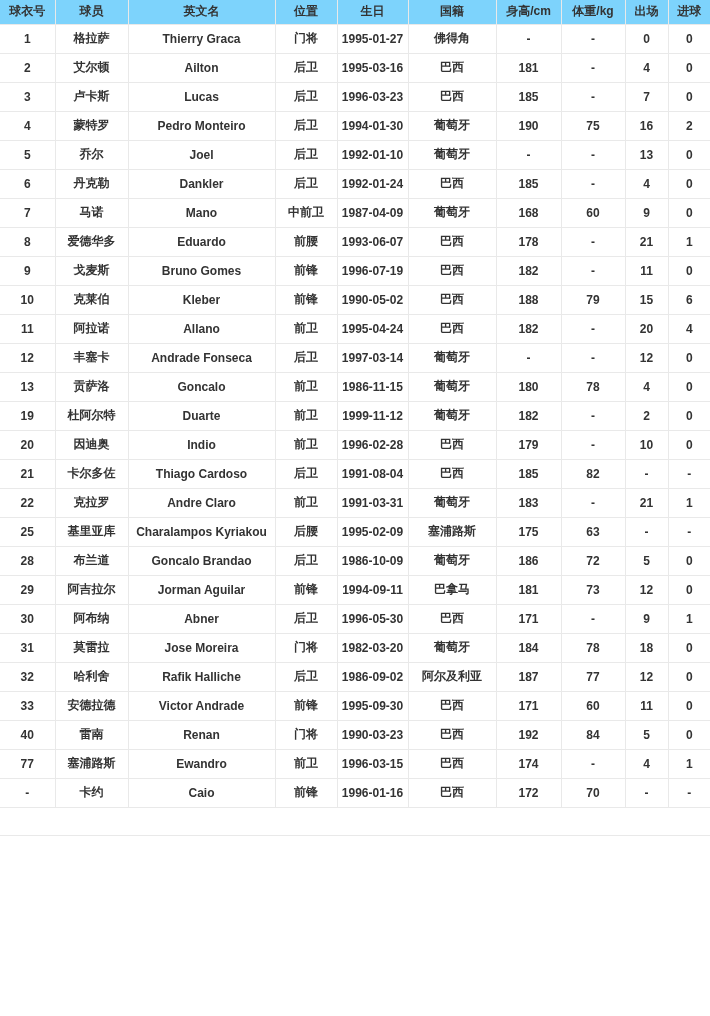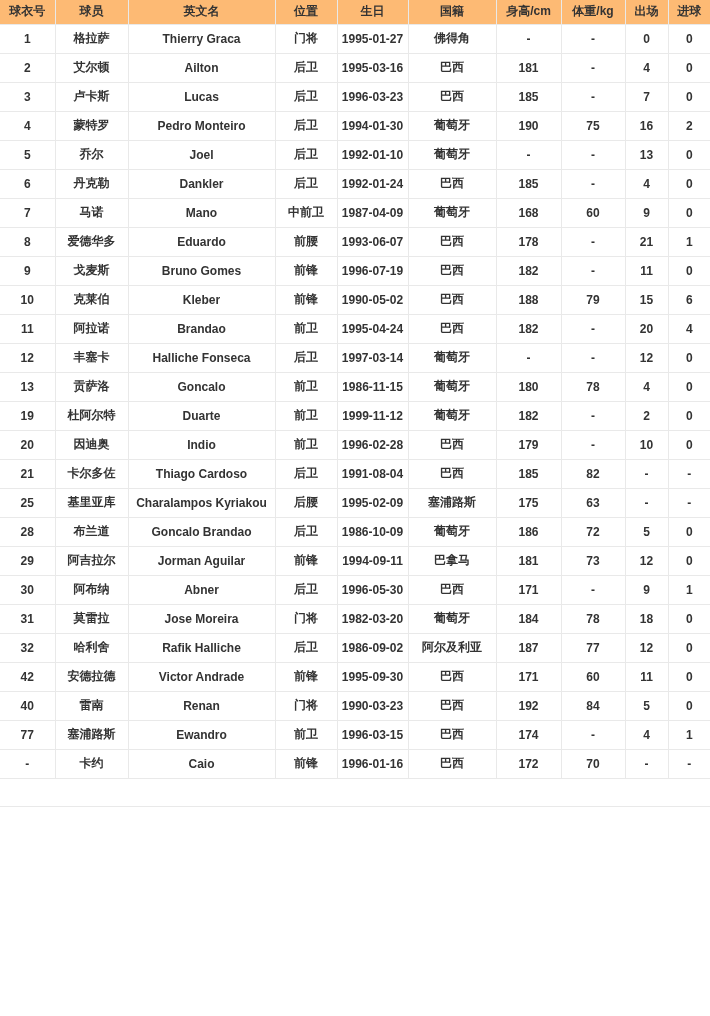--- a/index.html
+++ b/index.html
@@ -22,21 +22,21 @@
     text-align: center;
     vertical-align: middle;
     border-bottom: 1px solid #e9e9e9;
     border-right: 1px solid #e9e9e9;
     overflow: hidden;
     white-space: nowrap;
   }
   th:last-child, td:last-child { border-right: none; }
   thead th {
     height: 24px;
-    background: #fdba74;
+    background: #7dd3fc;
   }
   tbody td {
     height: 29px;
     background: #ffffff;
   }
 
   
   col.col-0 { width: 55px; }
   col.col-1 { width: 73px; }
   col.col-2 { width: 147px; }
@@ -202,33 +202,33 @@
         <td data-name="cell-birthday">1990-05-02</td>
         <td data-name="cell-nationality">巴西</td>
         <td data-name="cell-height">188</td>
         <td data-name="cell-weight">79</td>
         <td data-name="cell-appearances">15</td>
         <td data-name="cell-goals">6</td>
       </tr>
       <tr data-name="table-row">
         <td data-name="cell-number">11</td>
         <td data-name="cell-name">阿拉诺</td>
-        <td data-name="cell-name-en">Brandao</td>
+        <td data-name="cell-name-en">Allano</td>
         <td data-name="cell-position">前卫</td>
         <td data-name="cell-birthday">1995-04-24</td>
         <td data-name="cell-nationality">巴西</td>
         <td data-name="cell-height">182</td>
         <td data-name="cell-weight">-</td>
         <td data-name="cell-appearances">20</td>
         <td data-name="cell-goals">4</td>
       </tr>
       <tr data-name="table-row">
         <td data-name="cell-number">12</td>
         <td data-name="cell-name">丰塞卡</td>
-        <td data-name="cell-name-en">Halliche Fonseca</td>
+        <td data-name="cell-name-en">Andrade Fonseca</td>
         <td data-name="cell-position">后卫</td>
         <td data-name="cell-birthday">1997-03-14</td>
         <td data-name="cell-nationality">葡萄牙</td>
         <td data-name="cell-height">-</td>
         <td data-name="cell-weight">-</td>
         <td data-name="cell-appearances">12</td>
         <td data-name="cell-goals">0</td>
       </tr>
       <tr data-name="table-row">
         <td data-name="cell-number">13</td>
@@ -270,20 +270,32 @@
         <td data-name="cell-number">21</td>
         <td data-name="cell-name">卡尔多佐</td>
         <td data-name="cell-name-en">Thiago Cardoso</td>
         <td data-name="cell-position">后卫</td>
         <td data-name="cell-birthday">1991-08-04</td>
         <td data-name="cell-nationality">巴西</td>
         <td data-name="cell-height">185</td>
         <td data-name="cell-weight">82</td>
         <td data-name="cell-appearances">-</td>
         <td data-name="cell-goals">-</td>
+      </tr>
+      <tr data-name="table-row">
+        <td data-name="cell-number">22</td>
+        <td data-name="cell-name">克拉罗</td>
+        <td data-name="cell-name-en">Andre Claro</td>
+        <td data-name="cell-position">前卫</td>
+        <td data-name="cell-birthday">1991-03-31</td>
+        <td data-name="cell-nationality">葡萄牙</td>
+        <td data-name="cell-height">183</td>
+        <td data-name="cell-weight">-</td>
+        <td data-name="cell-appearances">21</td>
+        <td data-name="cell-goals">1</td>
       </tr>
       <tr data-name="table-row">
         <td data-name="cell-number">25</td>
         <td data-name="cell-name">基里亚库</td>
         <td data-name="cell-name-en">Charalampos Kyriakou</td>
         <td data-name="cell-position">后腰</td>
         <td data-name="cell-birthday">1995-02-09</td>
         <td data-name="cell-nationality">塞浦路斯</td>
         <td data-name="cell-height">175</td>
         <td data-name="cell-weight">63</td>
@@ -344,21 +356,21 @@
         <td data-name="cell-name-en">Rafik Halliche</td>
         <td data-name="cell-position">后卫</td>
         <td data-name="cell-birthday">1986-09-02</td>
         <td data-name="cell-nationality">阿尔及利亚</td>
         <td data-name="cell-height">187</td>
         <td data-name="cell-weight">77</td>
         <td data-name="cell-appearances">12</td>
         <td data-name="cell-goals">0</td>
       </tr>
       <tr data-name="table-row">
-        <td data-name="cell-number">42</td>
+        <td data-name="cell-number">33</td>
         <td data-name="cell-name">安德拉德</td>
         <td data-name="cell-name-en">Victor Andrade</td>
         <td data-name="cell-position">前锋</td>
         <td data-name="cell-birthday">1995-09-30</td>
         <td data-name="cell-nationality">巴西</td>
         <td data-name="cell-height">171</td>
         <td data-name="cell-weight">60</td>
         <td data-name="cell-appearances">11</td>
         <td data-name="cell-goals">0</td>
       </tr>

